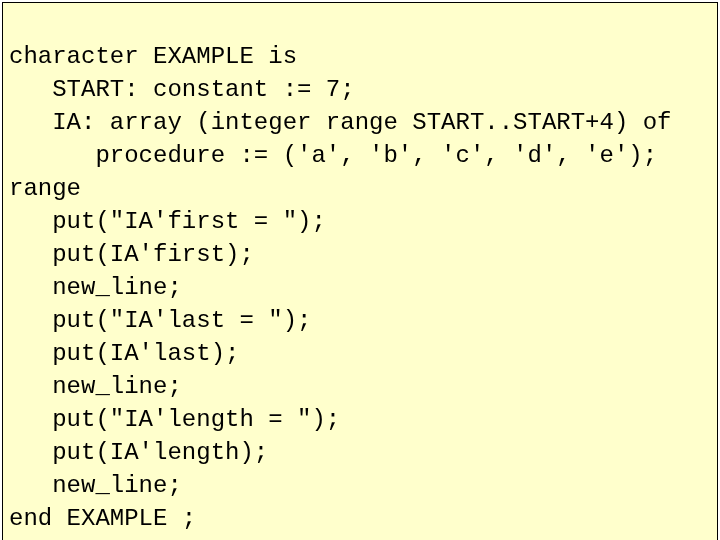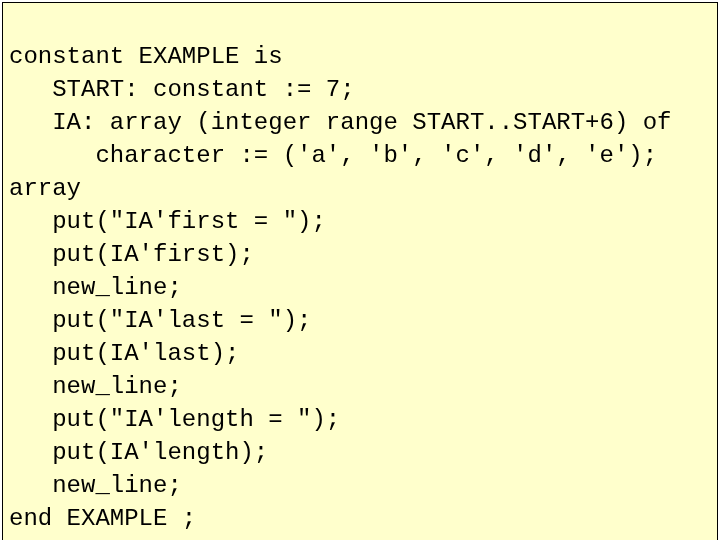--- a/index.html
+++ b/index.html
@@ -20,25 +20,25 @@
     font-size: 24px;
     line-height: 33px;
     color: #000000;
     white-space: pre;
   }
 </style>
 </head>
 <body>
 
 <div class="code-box">
-<span>constant EXAMPLE is</span>
+<span>character EXAMPLE is</span>
 <span>   START: constant := 7;</span>
-<span>   IA: array (integer range START..START+6) of</span>
-<span>      character := ('a', 'b', 'c', 'd', 'e');</span>
-<span>array</span>
+<span>   IA: array (integer range START..START+4) of</span>
+<span>      procedure := ('a', 'b', 'c', 'd', 'e');</span>
+<span>range</span>
 <span>   put("IA'first = ");</span>
 <span>   put(IA'first);</span>
 <span>   new_line;</span>
 <span>   put("IA'last = ");</span>
 <span>   put(IA'last);</span>
 <span>   new_line;</span>
 <span>   put("IA'length = ");</span>
 <span>   put(IA'length);</span>
 <span>   new_line;</span>
 <span>end EXAMPLE ;</span>

